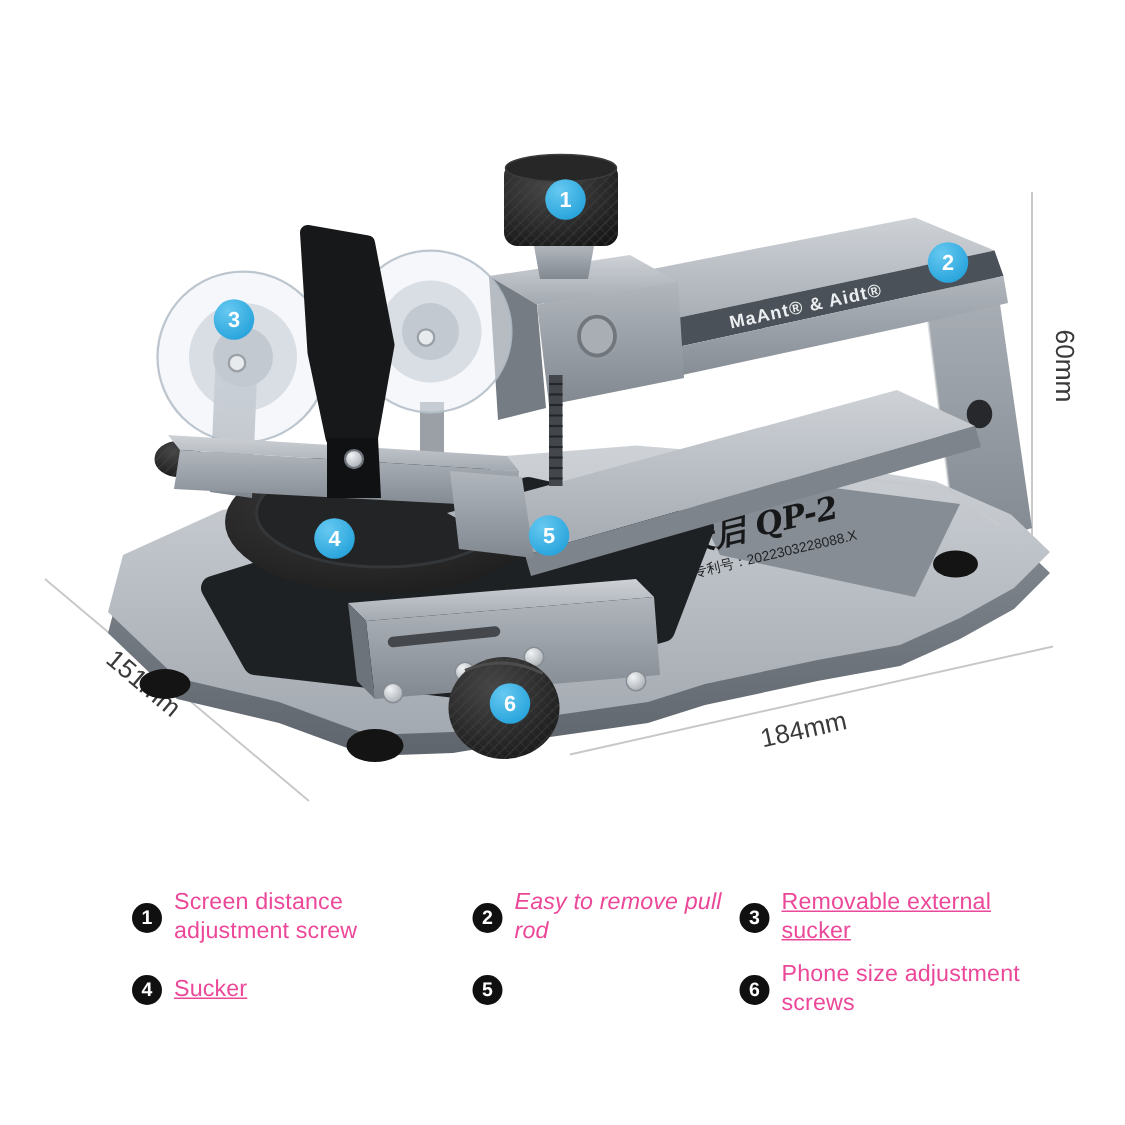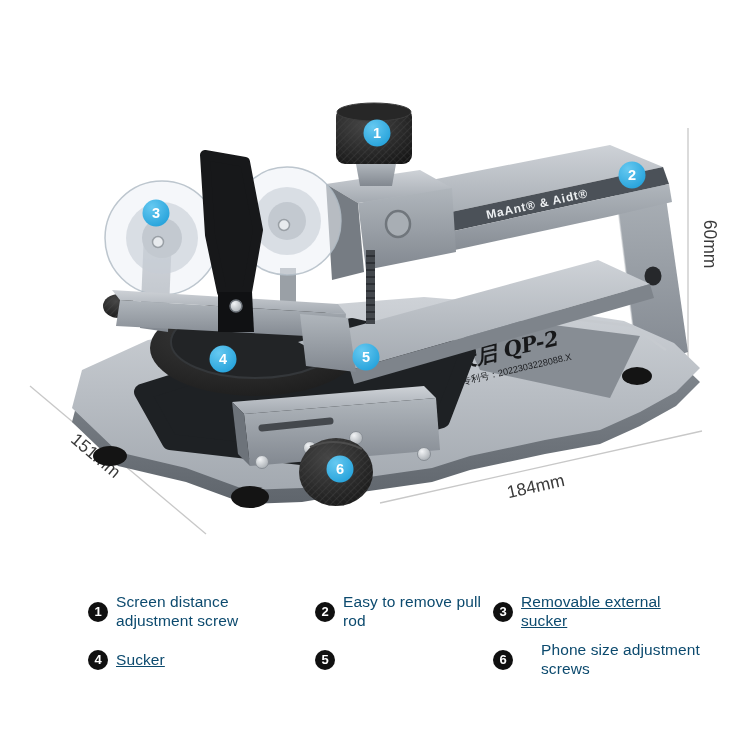--- a/index.html
+++ b/index.html
@@ -3,28 +3,28 @@
 <meta charset="utf-8">
 <style>
   html,body{margin:0;padding:0;background:#ffffff;}
   .canvas{position:relative;width:750px;height:750px;background:#ffffff;overflow:hidden;
           font-family:"Liberation Sans",sans-serif;}
   .product-svg{position:absolute;left:0;top:0;}
   
   .legend-item{position:absolute;display:flex;align-items:center;gap:8px;min-height:38px;}
   .legend-bullet{width:20px;height:20px;border-radius:50%;background:#101010;color:#ffffff;
                  font-size:13px;font-weight:bold;line-height:20px;text-align:center;flex:0 0 20px;}
-  .legend-label{font-size:15.5px;font-weight:500;color:#0c4a6e;line-height:1.22;
+  .legend-label{font-size:15.5px;font-weight:500;color:#ec4899;line-height:1.22;
                 letter-spacing:0.1px;}
   .li-1{left:88px;top:593px;}  .li-1 .legend-label{width:148px;}
-  .li-2{left:315px;top:593px;} .li-2 .legend-label{width:150px;}
+  .li-2{left:315px;top:593px;} .li-2 .legend-label{width:150px;font-style:italic;}
   .li-3{left:493px;top:593px;} .li-3 .legend-label{width:178px;text-decoration:underline;}
   .li-4{left:88px;top:641px;}  .li-4 .legend-label{width:148px;text-decoration:underline;}
   .li-5{left:315px;top:641px;} .li-5 .legend-label{width:150px;}
-  .li-6{left:493px;top:641px;} .li-6 .legend-label{width:178px;margin-left:20px;}
+  .li-6{left:493px;top:641px;} .li-6 .legend-label{width:178px;}
   .dim-text{font-size:17.5px;fill:#3a3a3a;}
   .callout-num{font-size:14.5px;font-weight:bold;fill:#ffffff;}
 </style>
 </head>
 <body>
 
 <div class="canvas">
 
 <svg class="product-svg" width="750" height="580" viewBox="0 0 750 580">
   <defs>

